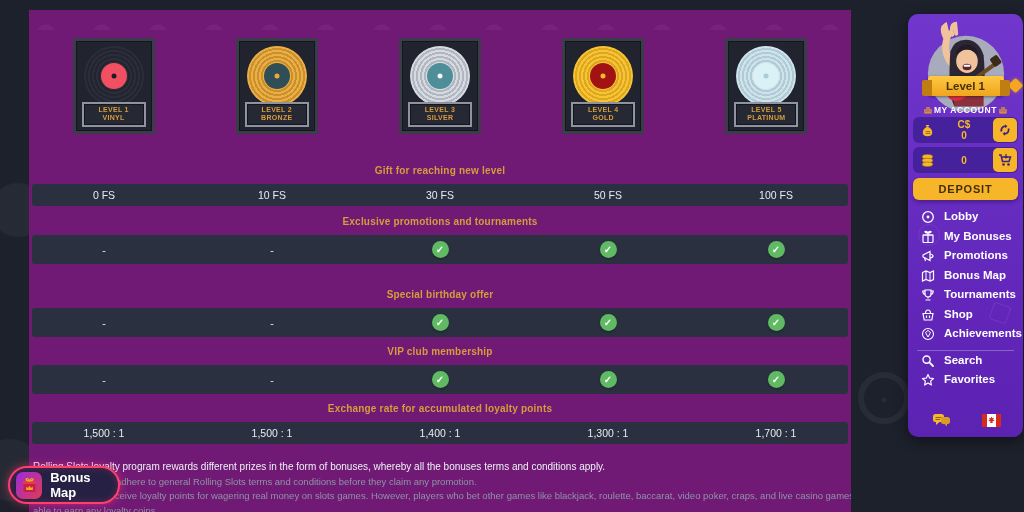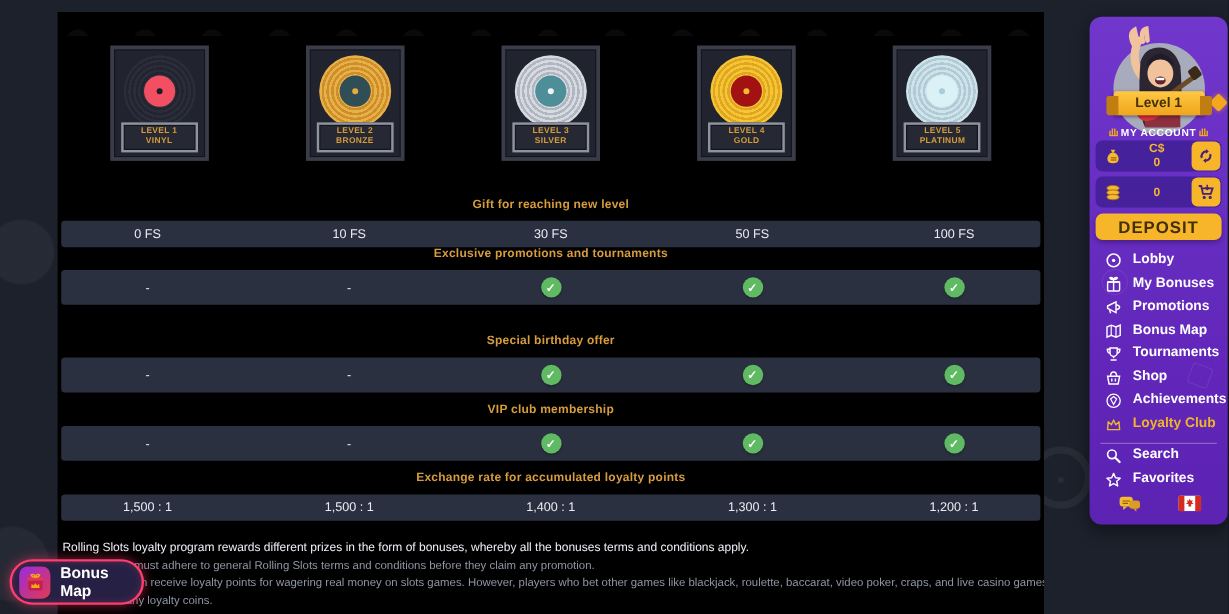--- a/index.html
+++ b/index.html
@@ -11,42 +11,42 @@
       radial-gradient(circle at 10px 470px, rgba(255,255,255,.04) 0 30px, transparent 32px),
       radial-gradient(circle at 420px 505px, rgba(255,255,255,.035) 0 24px, transparent 26px),
       radial-gradient(circle at 700px 500px, rgba(255,255,255,.035) 0 22px, transparent 24px),
       radial-gradient(circle at 884px 400px, rgba(255,255,255,.05) 0 2px, transparent 3px),
       #1d212c;
     position:relative; color:#e9ebf2;
   }
   .chip-watermark{position:absolute;left:858px;top:372px;width:52px;height:52px;border-radius:50%;
     border:6px solid rgba(255,255,255,.05);}
   
-  .panel{position:absolute;left:48px;top:10px;width:822px;height:502px;background:#000000;overflow:hidden;}
+  .panel{position:absolute;left:29px;top:10px;width:822px;height:502px;background:#701a75;overflow:hidden;}
   .panel .deco-top{height:20px;width:100%;
     background:radial-gradient(circle at 30% 120%, rgba(255,255,255,.06) 0 9px, transparent 10px);
     background-size:56px 20px;opacity:.7;}
   .cards{display:grid;grid-template-columns:repeat(5,1fr);width:816px;margin:8px 3px 0;}
   .card{width:82px;height:96px;margin:0 auto;background:#21242e;border:3px solid #3a3d49;
     box-shadow:inset 0 0 0 1px #14161d;position:relative;}
   .disc{width:60px;height:60px;border-radius:50%;margin:5px auto 0;position:relative;}
   .disc::before{content:"";position:absolute;left:50%;top:50%;width:26px;height:26px;border-radius:50%;
     transform:translate(-50%,-50%);background:var(--label);}
   .disc::after{content:"";position:absolute;left:50%;top:50%;width:5px;height:5px;border-radius:50%;
     transform:translate(-50%,-50%);background:var(--hole);}
   .d0{background:repeating-radial-gradient(circle,#2b2e3a 0 2px,#222530 2px 4px);--label:#f25062;--hole:#1b1e27;}
   .d1{background:repeating-radial-gradient(circle,#eab048 0 2px,#cd8f2c 2px 4px);--label:#2f4e56;--hole:#e8aa3e;}
   .d2{background:repeating-radial-gradient(circle,#d6dae1 0 2px,#b1b6c0 2px 4px);--label:#4e8e98;--hole:#f2f4f7;}
   .d3{background:repeating-radial-gradient(circle,#f6c435 0 2px,#dda81f 2px 4px);--label:#a31212;--hole:#f2bd2f;}
   .d4{background:repeating-radial-gradient(circle,#cfe3ea 0 2px,#b0cbd6 2px 4px);--label:#daf1f6;--hole:#a9ccd7;}
   .plaque{position:absolute;bottom:4px;left:50%;transform:translateX(-50%);width:64px;padding:2px 0 3px;
     border:2px solid #8f93a0;background:#262933;box-shadow:inset 0 0 0 1px #14161d;text-align:center;}
   .plaque div{font-size:7px;line-height:8px;font-weight:bold;color:#d79c3c;letter-spacing:.3px;}
   .sec-header{text-align:center;color:#d79c3c;font-size:10px;font-weight:600;letter-spacing:.2px;}
-  .h1{margin-top:31px;} .h2{} .h3{margin-top:25px;} .h4{margin-top:9px;} .h5{margin-top:9px;}
+  .h1{margin-top:31px;} .h2{margin-top:10px;} .h3{margin-top:25px;} .h4{margin-top:9px;} .h5{margin-top:9px;}
   .row{display:grid;grid-template-columns:repeat(5,1fr);width:816px;margin:8px 3px 0;background:#2b3040;
     border-radius:3px;align-items:center;gap:24px;}
   .row.text-row{height:22px;}
   .row.check-row{height:29px;}
   .cell{display:flex;align-items:center;justify-content:center;font-size:10.5px;color:#e9ebf2;}
   .check-badge{width:17px;height:17px;border-radius:50%;background:#5fba63;color:#fff;font-size:10px;
     font-weight:bold;display:flex;align-items:center;justify-content:center;box-shadow:0 1px 2px rgba(0,0,0,.3);}
   
   .terms{padding:12px 0 0 4px;}
   .terms h2{color:#f2b51f;font-size:19px;font-weight:bold;letter-spacing:.2px;}
@@ -65,21 +65,21 @@
   .banner::before{left:-6px;border-radius:2px 0 0 2px;}
   .banner::after{right:-6px;border-radius:0 2px 2px 0;}
   .my-account{position:absolute;top:91px;width:100%;display:flex;align-items:center;justify-content:center;gap:2px;
     color:#fff;font-size:8.5px;font-weight:bold;letter-spacing:.6px;cursor:pointer;}
   .bal{position:absolute;left:5px;width:105px;height:26px;background:#45219b;border-radius:6px;
     display:flex;align-items:center;padding:0 1px 0 7px;}
   .bal .val{flex:1;text-align:center;color:#f5b82e;font-size:10px;font-weight:bold;}
   .sq-btn{width:24px;height:24px;border-radius:5px;background:#f7b52a;display:flex;align-items:center;justify-content:center;cursor:pointer;}
   .bal1{top:103px;gap:21px;} .bal2{top:133px;}
   .deposit{position:absolute;top:164px;left:5px;width:105px;height:22px;border-radius:6px;background:#f7b52a;
-    display:flex;align-items:center;justify-content:center;font-size:14px;font-weight:bold;color:#43300a;
+    display:flex;align-items:center;justify-content:center;font-size:11px;font-weight:bold;color:#43300a;
     letter-spacing:.8px;cursor:pointer;box-shadow:0 2px 4px rgba(0,0,0,.3);}
   .menu{position:absolute;top:196px;left:0;width:100%;}
   .mi{display:flex;align-items:flex-start;height:19.5px;padding-left:13px;gap:9px;cursor:pointer;}
   .mi .lbl{font-size:11.5px;font-weight:bold;color:#fff;}
   .mi.active .lbl{color:#f0b429;}
   .menu hr{border:none;border-top:1px solid rgba(255,255,255,.28);margin:3px 9px;}
   .side-bottom{position:absolute;top:399px;left:0;width:100%;display:flex;justify-content:space-between;padding:0 22px 0 24px;}
   .side-bottom > div{cursor:pointer;}
   
   .bonus-map{position:absolute;left:8px;top:466px;width:112px;height:38px;border-radius:19px;
@@ -219,21 +219,21 @@
     <div class="cell">
         <span>1,500 : 1</span>
       </div>
     <div class="cell">
         <span>1,400 : 1</span>
       </div>
     <div class="cell">
         <span>1,300 : 1</span>
       </div>
     <div class="cell">
-        <span>1,200 : 1</span>
+        <span>1,700 : 1</span>
       </div>
   </div>
 
   <div class="terms">
     <div class="intro">Rolling Slots loyalty program rewards different prizes in the form of bonuses, whereby all the bonuses terms and conditions apply.</div>
     <div class="line">All customers must adhere to general Rolling Slots terms and conditions before they claim any promotion.</div>
     <div class="line">Only players can receive loyalty points for wagering real money on slots games. However, players who bet other games like blackjack, roulette, baccarat, video poker, craps, and live casino games will not be</div>
     <div class="line">able to earn any loyalty coins.</div>
 
   </div>
@@ -351,26 +351,20 @@
         </svg>
       <span class="lbl">Shop</span>
     </div>
     <div class="mi">
       <svg width="14" height="14" viewBox="0 0 14 14">
           <circle cx="7" cy="7" r="5.5" stroke="#fff" stroke-width="1.1" fill="none"></circle>
           <path d="M4.5 5.5 L7 3.5 L9.5 5.5 L7 10 Z" stroke="#fff" stroke-width="1" fill="none"></path>
         </svg>
       <span class="lbl">Achievements</span>
     </div>
-    <div class="mi active">
-      <svg width="14" height="14" viewBox="0 0 14 14">
-          <path d="M2 11 L2.5 4.5 L5.2 7 L7 3 L8.8 7 L11.5 4.5 L12 11 Z" stroke="#f0b429" stroke-width="1.2" fill="none" stroke-linejoin="round"></path>
-        </svg>
-      <span class="lbl">Loyalty Club</span>
-    </div>
     <hr>
     <div class="mi">
       <svg width="14" height="14" viewBox="0 0 14 14">
           <circle cx="5.6" cy="5.6" r="3.6" stroke="#fff" stroke-width="1.4" fill="none"></circle>
           <path d="M8.4 8.4 L12 12" stroke="#fff" stroke-width="1.8" stroke-linecap="round"></path>
         </svg>
       <span class="lbl">Search</span>
     </div>
     <div class="mi">
       <svg width="14" height="14" viewBox="0 0 14 14">

